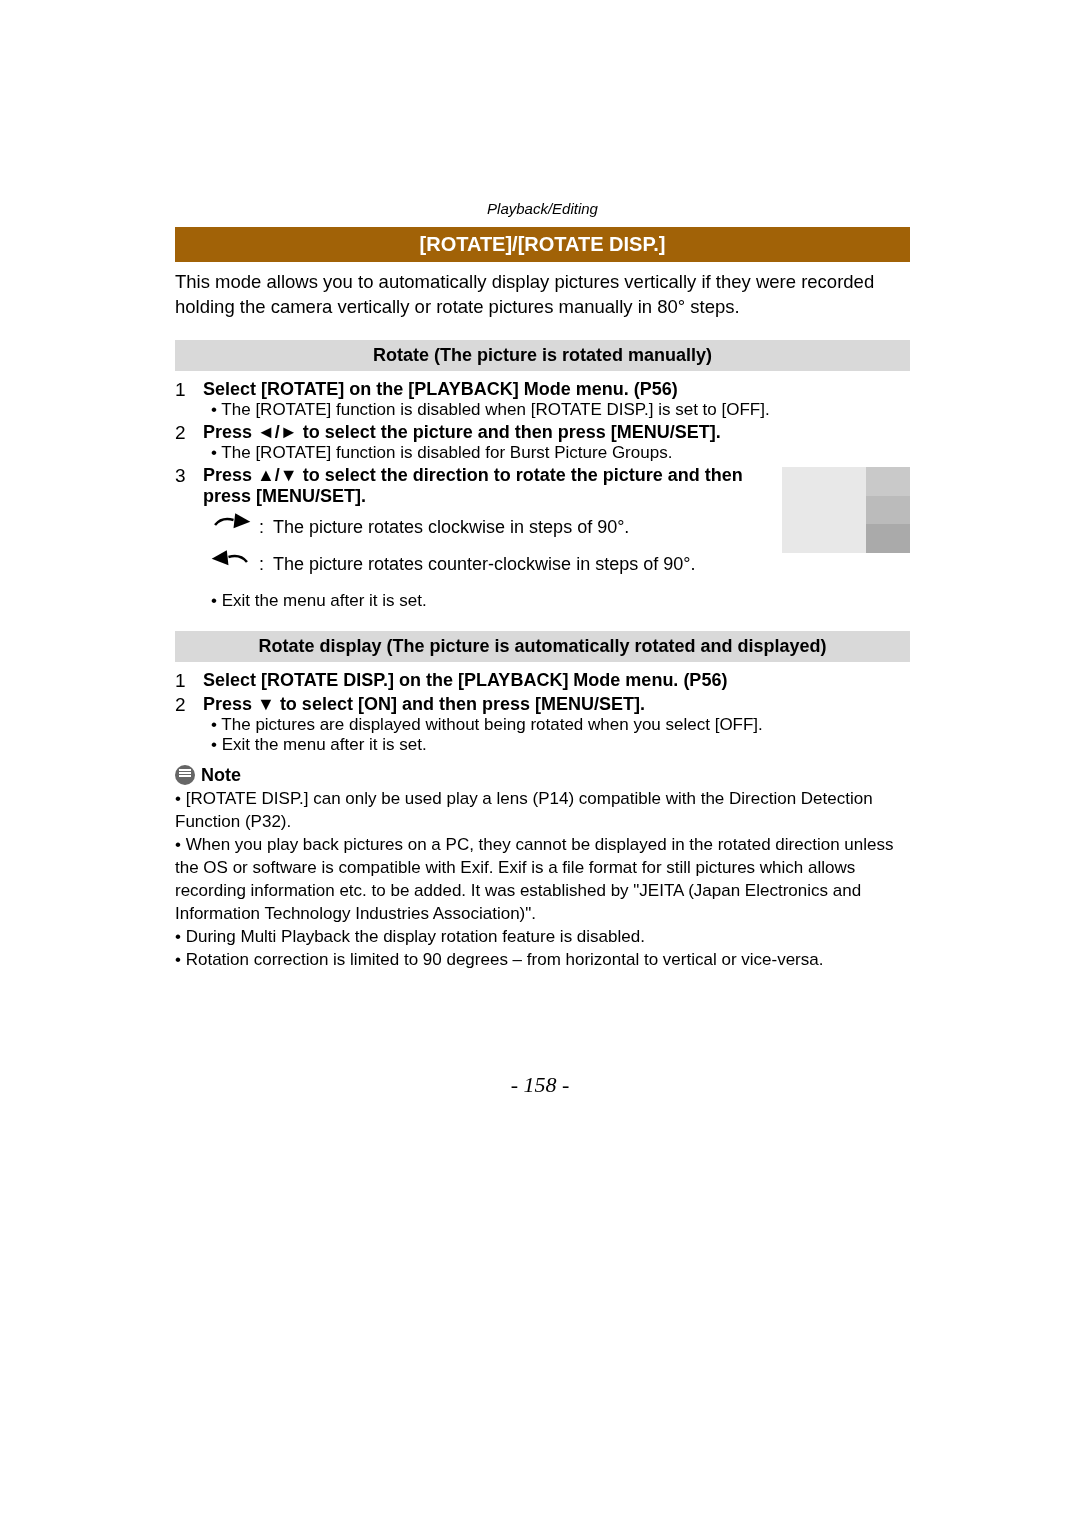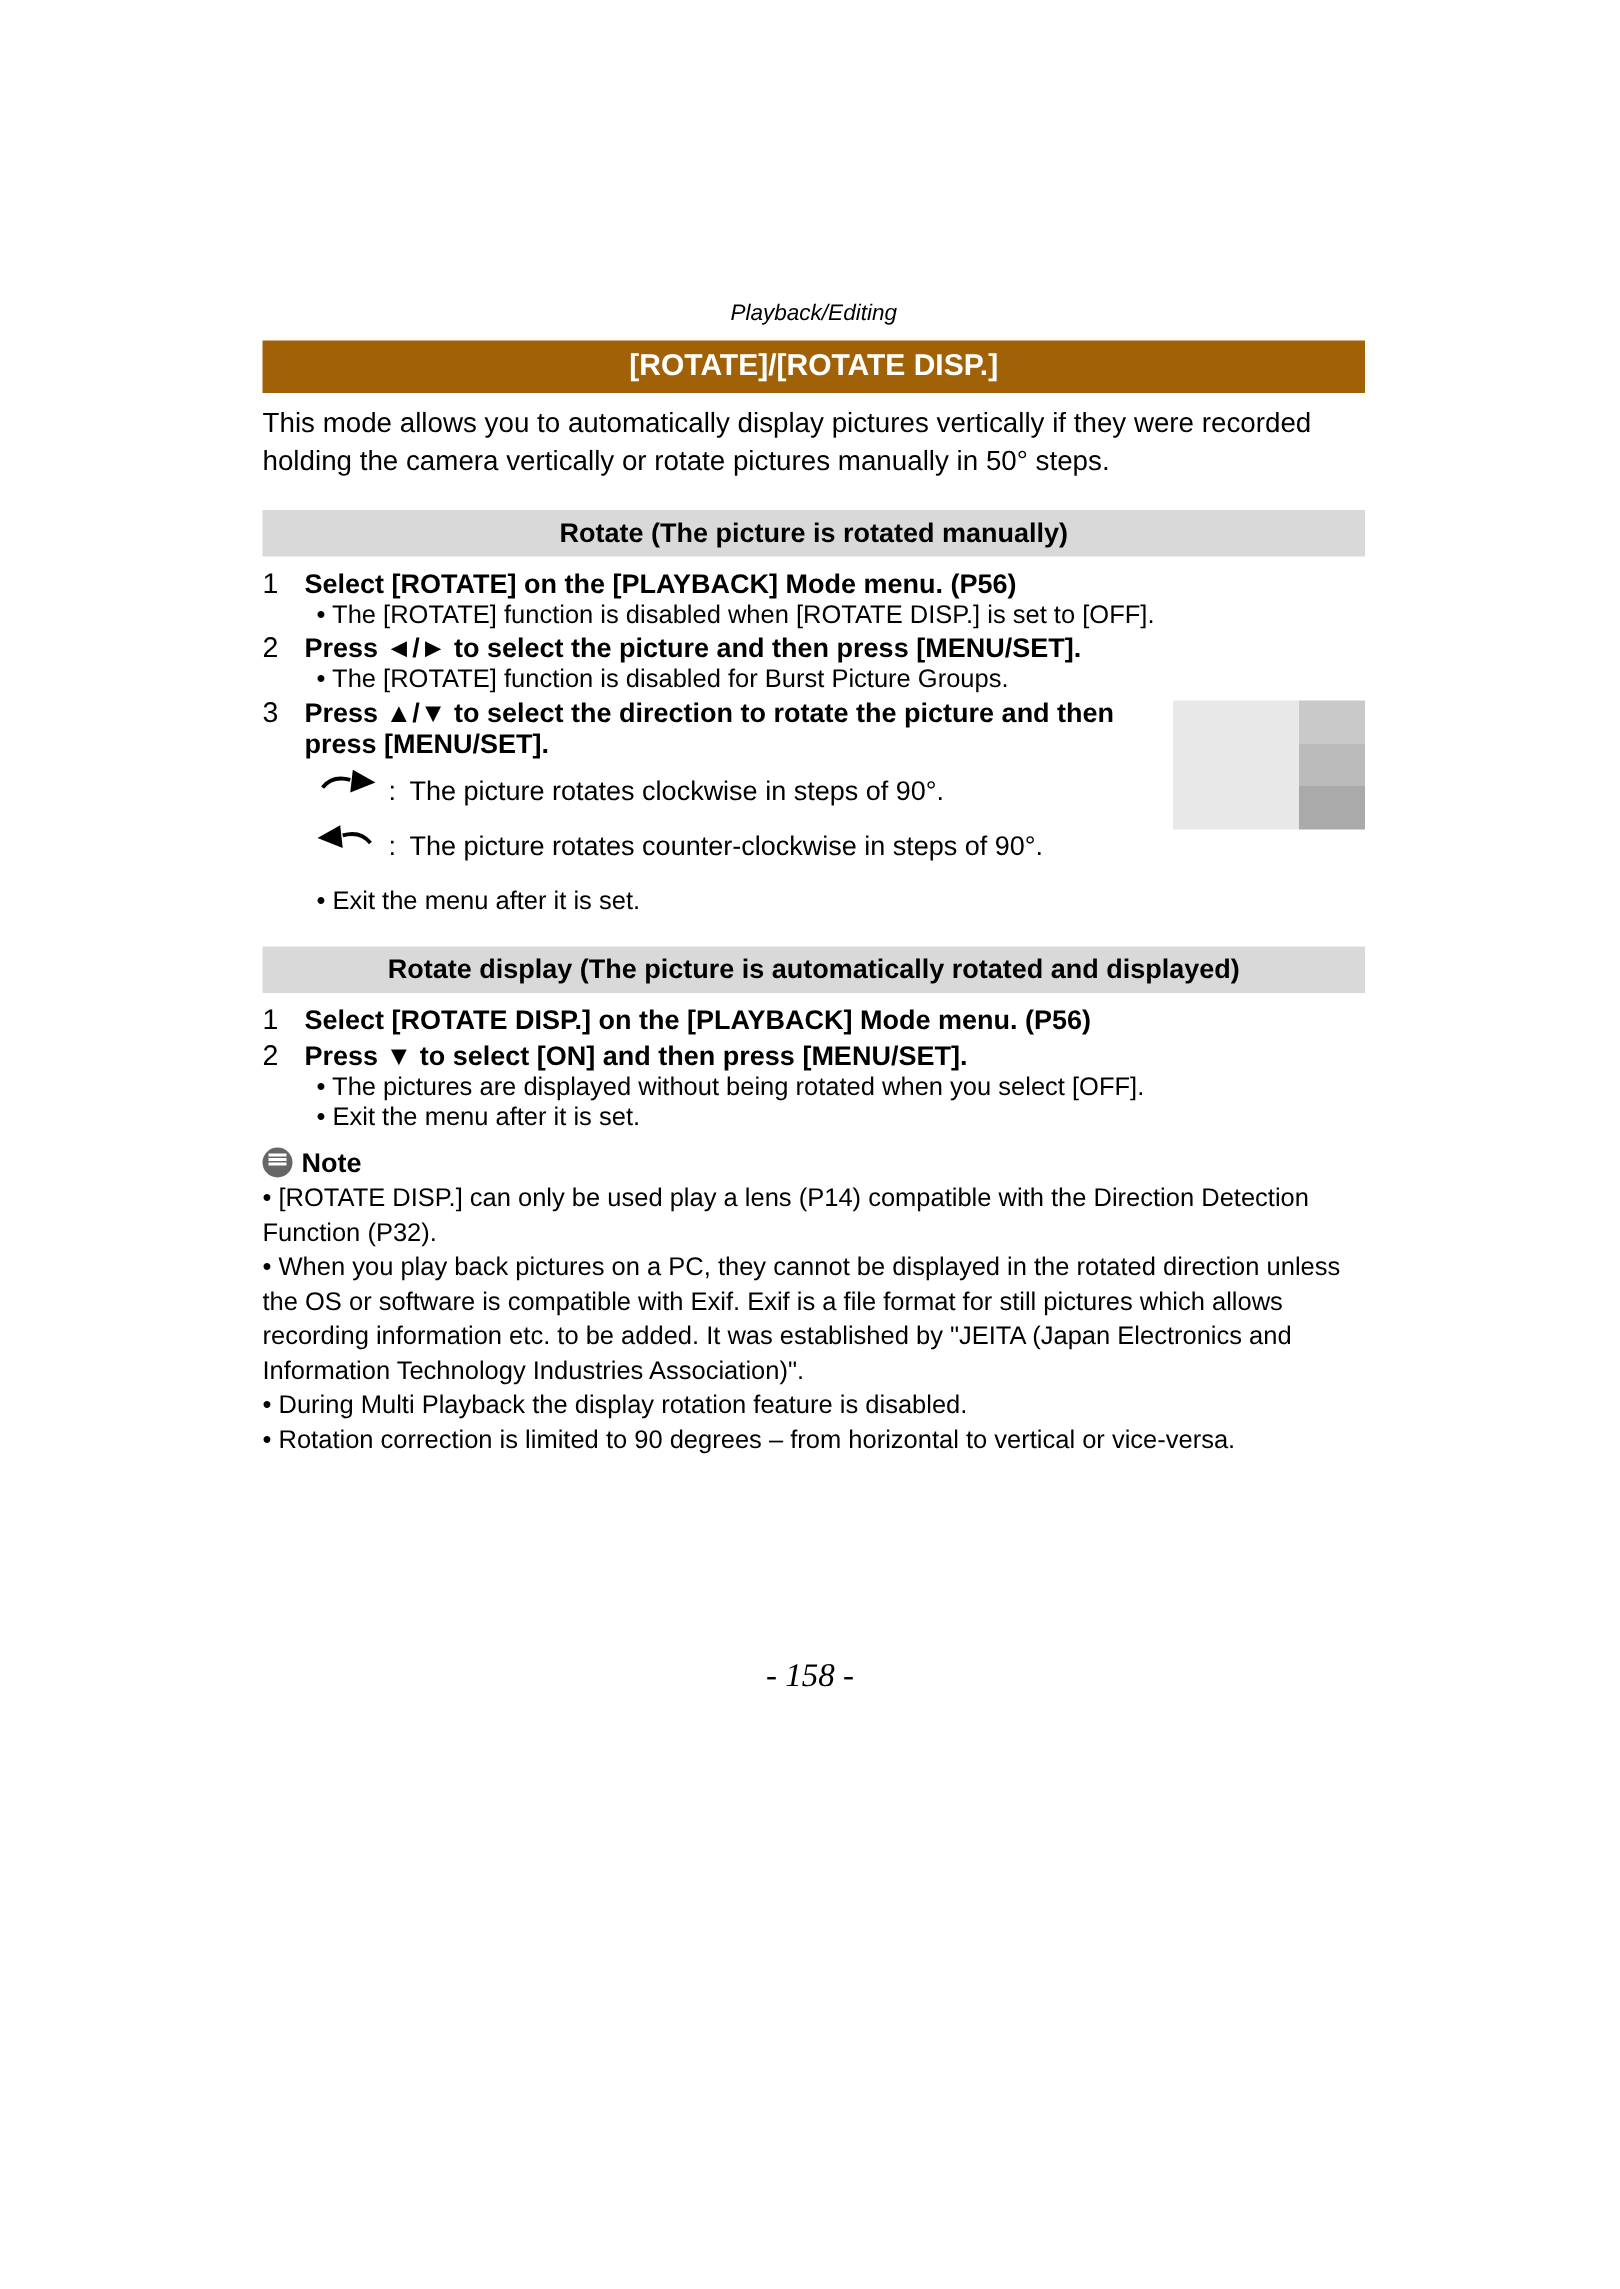--- a/index.html
+++ b/index.html
@@ -149,41 +149,41 @@
   }
   .notes {
     font-size: 17px;
     line-height: 1.35;
   }
   .notes .b {
     padding-left: 0;
   }
   .page-num {
     position: absolute;
-    bottom: 396px;
+    bottom: 428px;
     width: 100%;
     text-align: center;
     font-style: italic;
     font-family: Georgia, 'Times New Roman', serif;
     font-size: 22px;
   }
   svg.arrow-cw, svg.arrow-ccw {
     width: 42px;
     height: 24px;
   }
 </style>
 </head>
 <body>
 
 <div class="page">
   <div class="breadcrumb">Playback/Editing</div>
 
   <div class="title-banner">[ROTATE]/[ROTATE DISP.]</div>
 
-  <div class="intro">This mode allows you to automatically display pictures vertically if they were recorded holding the camera vertically or rotate pictures manually in 50° steps.</div>
+  <div class="intro">This mode allows you to automatically display pictures vertically if they were recorded holding the camera vertically or rotate pictures manually in 80° steps.</div>
 
   <div class="subsection-banner">Rotate (The picture is rotated manually)</div>
 
   <div class="step">
     <div class="step-num">1</div>
     <div class="step-body">
       <span class="bold">Select [ROTATE] on the [PLAYBACK] Mode menu. </span><span class="bold link">(P56)</span>
       <div class="bullet-indent">• The [ROTATE] function is disabled when [ROTATE DISP.] is set to [OFF].</div>
     </div>
   </div>

